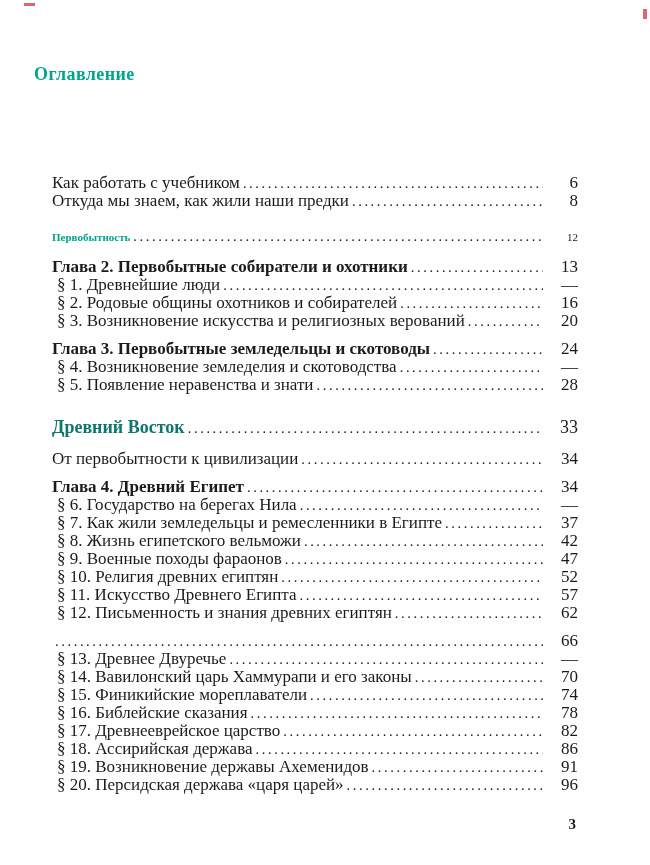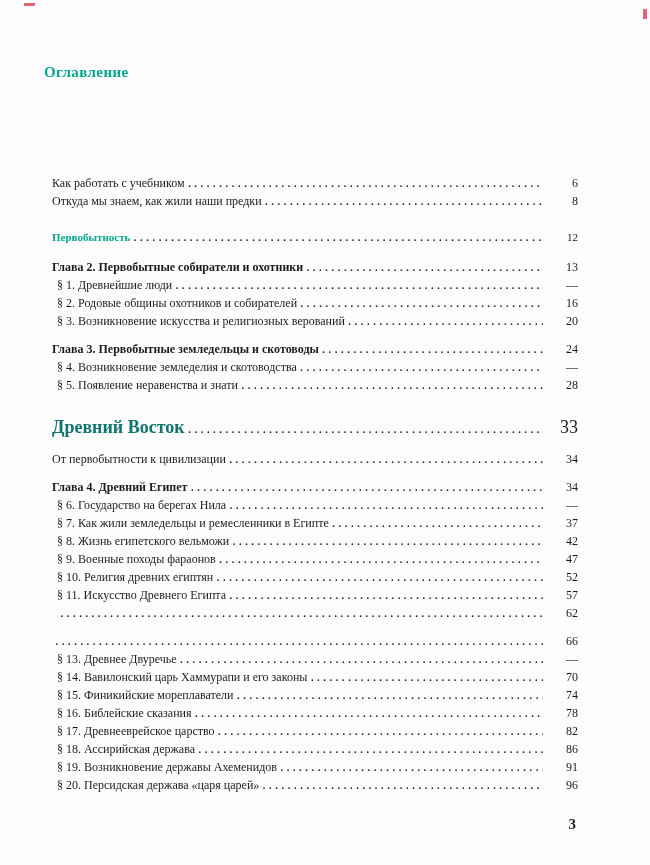--- a/index.html
+++ b/index.html
@@ -13,42 +13,42 @@
   }
   .sheet { position: absolute; inset: 0; }
 
   
   .mark { position: absolute; background: #d9495c; opacity: .85; }
   .mark.tl { left: 24px; top: 3px; width: 11px; height: 3px; }
   .mark.tr { right: 3px; top: 9px; width: 4px; height: 10px; }
 
   .toc-title {
     position: absolute;
-    left: 44px; top: 64px;
-    font-size: 15px;
+    left: 34px; top: 64px;
+    font-size: 18px;
     font-weight: bold;
     letter-spacing: .4px;
   }
 
   .toc {
     position: absolute;
     left: 52px; right: 72px; top: 174px;
   }
 
   .block { margin-top: 10px; }
   .block:first-child { margin-top: 0; }
   .block.h2-block { margin-top: 17px; }
   .block.h1-block { margin-top: 22px; }
   .block.h2-block + .block,
   .block.h1-block + .block { margin-top: 11px; }
 
   .entry {
     display: flex;
     align-items: baseline;
-    font-size: 12px;
+    font-size: 17px;
     line-height: 17px;
   }
   .entry .label { white-space: nowrap; }
   .entry .dots {
     flex: 1;
     overflow: hidden;
     white-space: nowrap;
     margin: 0 3px;
     min-width: 12px;
   }
@@ -193,20 +193,21 @@
           <span class="label">§ 10. Религия древних египтян</span>
           <span class="dots"></span>
           <span class="pagenum">52</span>
         </div>
         <div class="entry para">
           <span class="label">§ 11. Искусство Древнего Египта</span>
           <span class="dots"></span>
           <span class="pagenum">57</span>
         </div>
         <div class="entry para">
+          <span class="label">§ 12. Письменность и знания древних египтян</span>
           <span class="dots"></span>
           <span class="pagenum">62</span>
         </div>
       </div>
       <div class="block">
         <div class="entry chapter">
           <span class="dots"></span>
           <span class="pagenum">66</span>
         </div>
         <div class="entry para">

